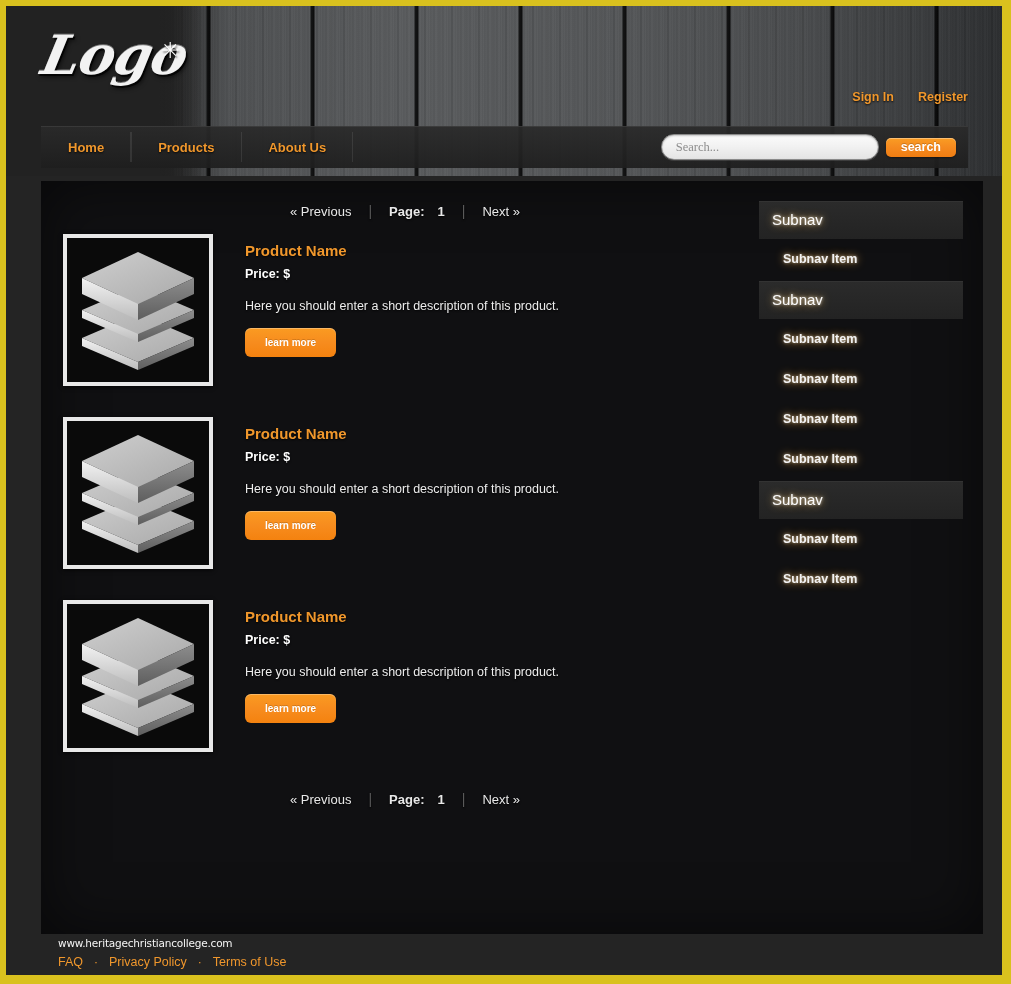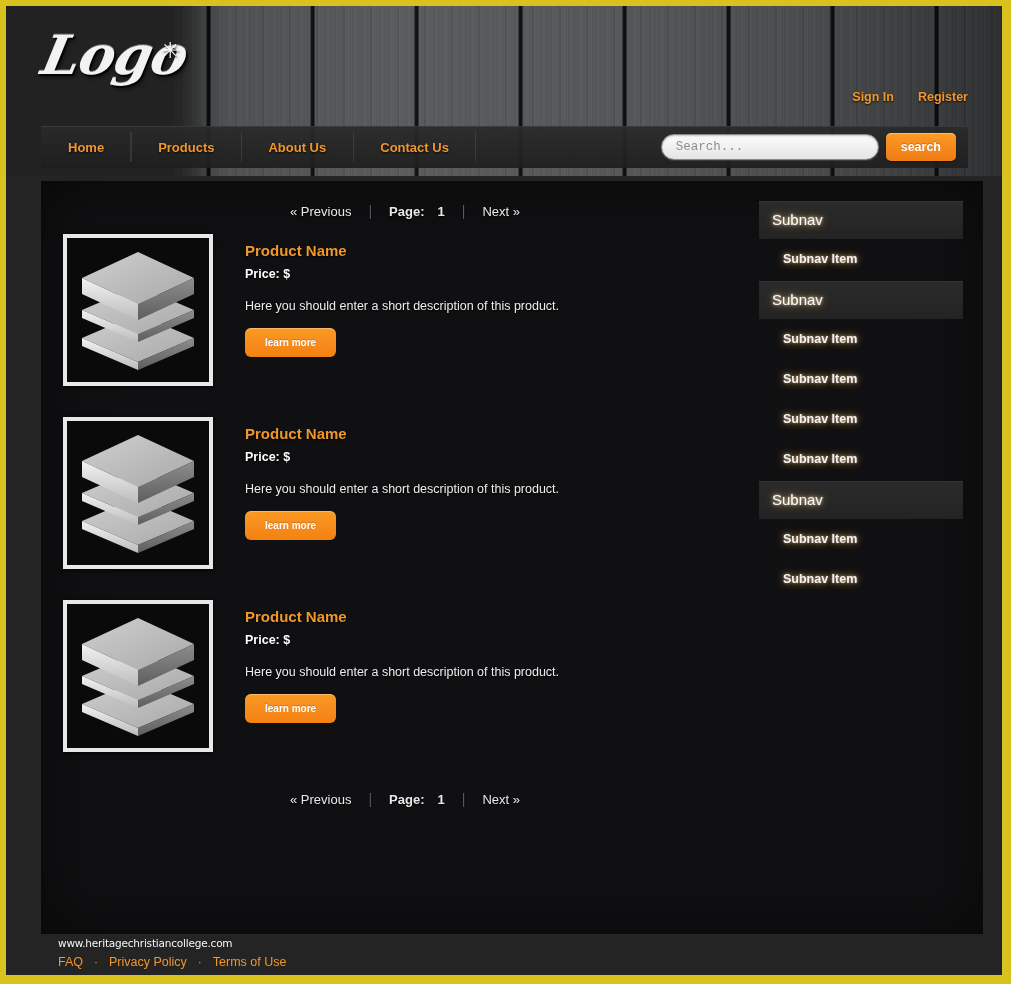--- a/index.html
+++ b/index.html
@@ -182,28 +182,28 @@
     gap: 7px;
   }
   .search-input {
     width: 218px;
     height: 26px;
     border: 1px solid #8a8a8a;
     border-radius: 13px;
     background: linear-gradient(to bottom, #fbfbfb 0%, #f2f2f2 45%, #e4e4e4 100%);
     padding: 0 14px;
     font-size: 12.5px;
-    font-family: Liberation Mono, monospace;
+    font-family: Liberation Serif, serif;
     color: #333;
     outline: none;
     box-shadow: inset 0 1px 2px rgba(0,0,0,0.22), 0 1px 0 rgba(255,255,255,0.12);
   }
   .search-input::placeholder { color: #8d8d8d; }
   .search-btn {
-    height: 28px;
+    height: 19px;
     padding: 0 15px;
     border: none;
     border-radius: 5px;
     background: linear-gradient(to bottom, #fa9d24 0%, #f58a1f 48%, #ef7d12 100%);
     color: #fff;
     font-size: 12.5px;
     font-weight: bold;
     font-family: "Liberation Sans", sans-serif;
     cursor: pointer;
     text-shadow: 0 -1px 0 rgba(0,0,0,.2);
@@ -394,21 +394,20 @@
     <div class="account-links">
       <a href="#">Sign In</a>
       <a href="#">Register</a>
     </div>
 
     <div class="navbar">
       <div class="nav-items">
         <a href="#" class="nav-item">Home</a>
         <a href="#" class="nav-item">Products</a>
         <a href="#" class="nav-item">About Us</a>
-        <a href="#" class="nav-item">Contact Us</a>
       </div>
 
       <div class="search-wrap">
         <input class="search-input" type="text" placeholder="Search..." style="">
         <button class="search-btn">search</button>
       </div>
     </div>
   </div>
 
   <div class="content">

